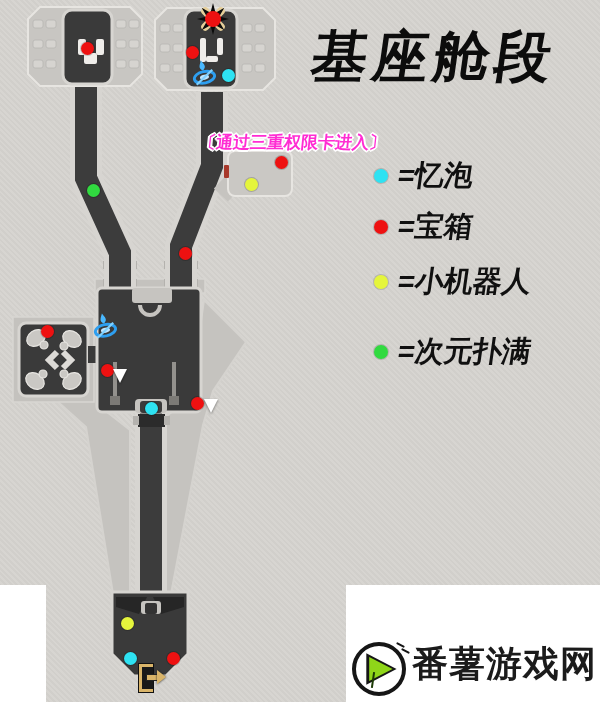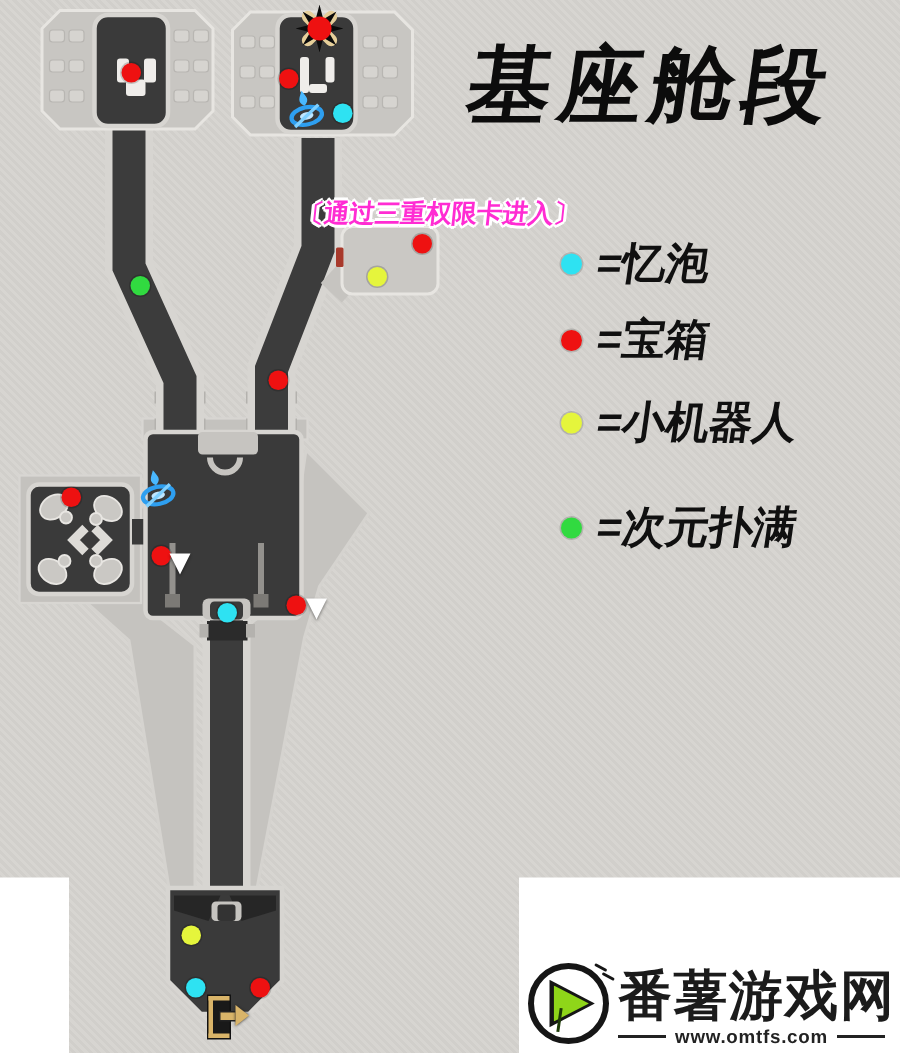--- a/index.html
+++ b/index.html
@@ -278,19 +278,14 @@
 
   <div class="watermark">
     <div class="logo-circle">
       <div class="logo-tri-outline"></div>
       <div class="logo-tri"></div>
       <div class="logo-branch"></div>
     </div>
     <div class="logo-tick tick1"></div>
     <div class="logo-tick tick2"></div>
     <div class="site-name">番薯游戏网</div>
-    <div class="site-url-row">
-      <div class="rule"></div>
-      <span class="site-url">www.omtfs.com</span>
-      <div class="rule"></div>
-    </div>
   </div>
 </div>
 
 </body></html>

